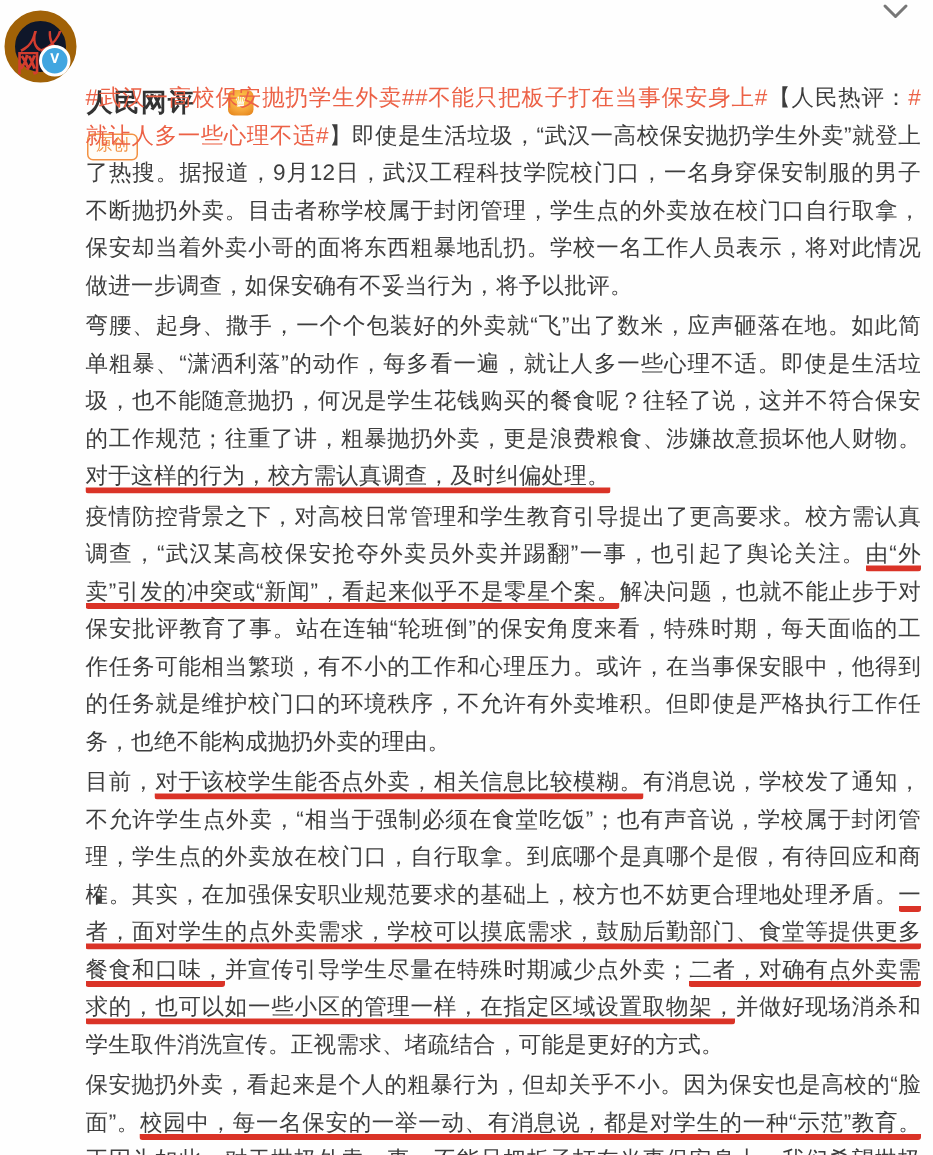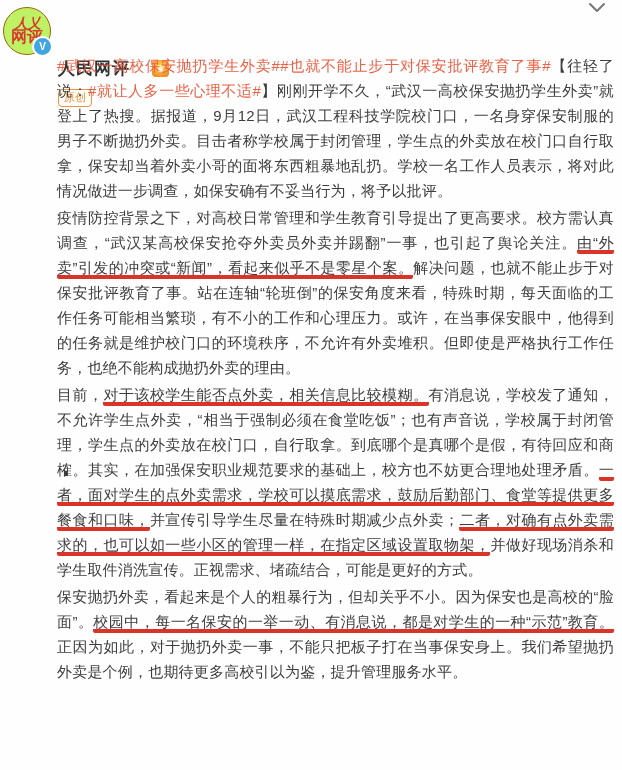--- a/index.html
+++ b/index.html
@@ -16,25 +16,26 @@
   .chevron{
     position:absolute;top:2px;right:14px;
     width:20px;height:16px;cursor:pointer;
   }
   .chevron svg{display:block;}
 
   
   .avatar{
     position:absolute;left:3px;top:7px;
     width:48px;height:48px;border-radius:50%;
-    background:#bef264;
-    border:1px solid #a16207;
+    background:#0f172a;
+    border:7px solid #a16207;
     box-sizing:border-box;
     text-align:center;
     cursor:pointer;
+    font-family:Liberation Mono, monospace;
   }
   .av-inner{
     margin-top:8px;
     color:var(--avatar-red,#d43d2f);
     font-weight:bold;
     line-height:14px;
   }
   .av-l1{font-size:14px;font-style:italic;letter-spacing:-1px;}
   .av-l2{font-size:16px;letter-spacing:0;}
   .v-badge{
@@ -111,19 +112,20 @@
 
   <div class="header">
     <div class="name-row">
       <span class="username">人民网评</span>
       <span class="vip">♛</span>
     </div>
     <span class="orig-tag">原创</span>
   </div>
 
   <div class="post-body">
-      <p><span class="seg-link">#武汉一高校保安抛扔学生外卖#</span><span class="seg-link">#也就不能止步于对保安批评教育了事#</span><span>【往轻了说：</span><span class="seg-link">#就让人多一些心理不适#</span><span>】刚刚开学不久，“武汉一高校保安抛扔学生外卖”就登上了热搜。据报道，9月12日，武汉工程科技学院校门口，一名身穿保安制服的男子不断抛扔外卖。目击者称学校属于封闭管理，学生点的外卖放在校门口自行取拿，保安却当着外卖小哥的面将东西粗暴地乱扔。学校一名工作人员表示，将对此情况做进一步调查，如保安确有不妥当行为，将予以批评。</span></p>
+      <p><span class="seg-link">#武汉一高校保安抛扔学生外卖#</span><span class="seg-link">#不能只把板子打在当事保安身上#</span><span>【人民热评：</span><span class="seg-link">#就让人多一些心理不适#</span><span>】即使是生活垃圾，“武汉一高校保安抛扔学生外卖”就登上了热搜。据报道，9月12日，武汉工程科技学院校门口，一名身穿保安制服的男子不断抛扔外卖。目击者称学校属于封闭管理，学生点的外卖放在校门口自行取拿，保安却当着外卖小哥的面将东西粗暴地乱扔。学校一名工作人员表示，将对此情况做进一步调查，如保安确有不妥当行为，将予以批评。</span></p>
+      <p><span>弯腰、起身、撒手，一个个包装好的外卖就“飞”出了数米，应声砸落在地。如此简单粗暴、“潇洒利落”的动作，每多看一遍，就让人多一些心理不适。即使是生活垃圾，也不能随意抛扔，何况是学生花钱购买的餐食呢？往轻了说，这并不符合保安的工作规范；往重了讲，粗暴抛扔外卖，更是浪费粮食、涉嫌故意损坏他人财物。</span><span class="seg-hl">对于这样的行为，校方需认真调查，及时纠偏处理。</span></p>
       <p><span>疫情防控背景之下，对高校日常管理和学生教育引导提出了更高要求。校方需认真调查，“武汉某高校保安抢夺外卖员外卖并踢翻”一事，也引起了舆论关注。</span><span class="seg-hl">由“外卖”引发的冲突或“新闻”，看起来似乎不是零星个案。</span><span>解决问题，也就不能止步于对保安批评教育了事。站在连轴“轮班倒”的保安角度来看，特殊时期，每天面临的工作任务可能相当繁琐，有不小的工作和心理压力。或许，在当事保安眼中，他得到的任务就是维护校门口的环境秩序，不允许有外卖堆积。但即使是严格执行工作任务，也绝不能构成抛扔外卖的理由。</span></p>
       <p><span>目前，</span><span class="seg-hl">对于该校学生能否点外卖，相关信息比较模糊。</span><span>有消息说，学校发了通知，不允许学生点外卖，“相当于强制必须在食堂吃饭”；也有声音说，学校属于封闭管理，学生点的外卖放在校门口，自行取拿。到底哪个是真哪个是假，有待回应和商榷。其实，在加强保安职业规范要求的基础上，校方也不妨更合理地处理矛盾。</span><span class="seg-hl">一者，面对学生的点外卖需求，学校可以摸底需求，鼓励后勤部门、食堂等提供更多餐食和口味，</span><span>并宣传引导学生尽量在特殊时期减少点外卖；</span><span class="seg-hl">二者，对确有点外卖需求的，也可以如一些小区的管理一样，在指定区域设置取物架，</span><span>并做好现场消杀和学生取件消洗宣传。正视需求、堵疏结合，可能是更好的方式。</span></p>
       <p><span>保安抛扔外卖，看起来是个人的粗暴行为，但却关乎不小。因为保安也是高校的“脸面”。</span><span class="seg-hl">校园中，每一名保安的一举一动、有消息说，都是对学生的一种“示范”教育。</span><span>正因为如此，对于抛扔外卖一事，不能只把板子打在当事保安身上。我们希望抛扔外卖是个例，也期待更多高校引以为鉴，提升管理服务水平。</span></p>
     </div>
 
 </div>
 
 </body></html>

